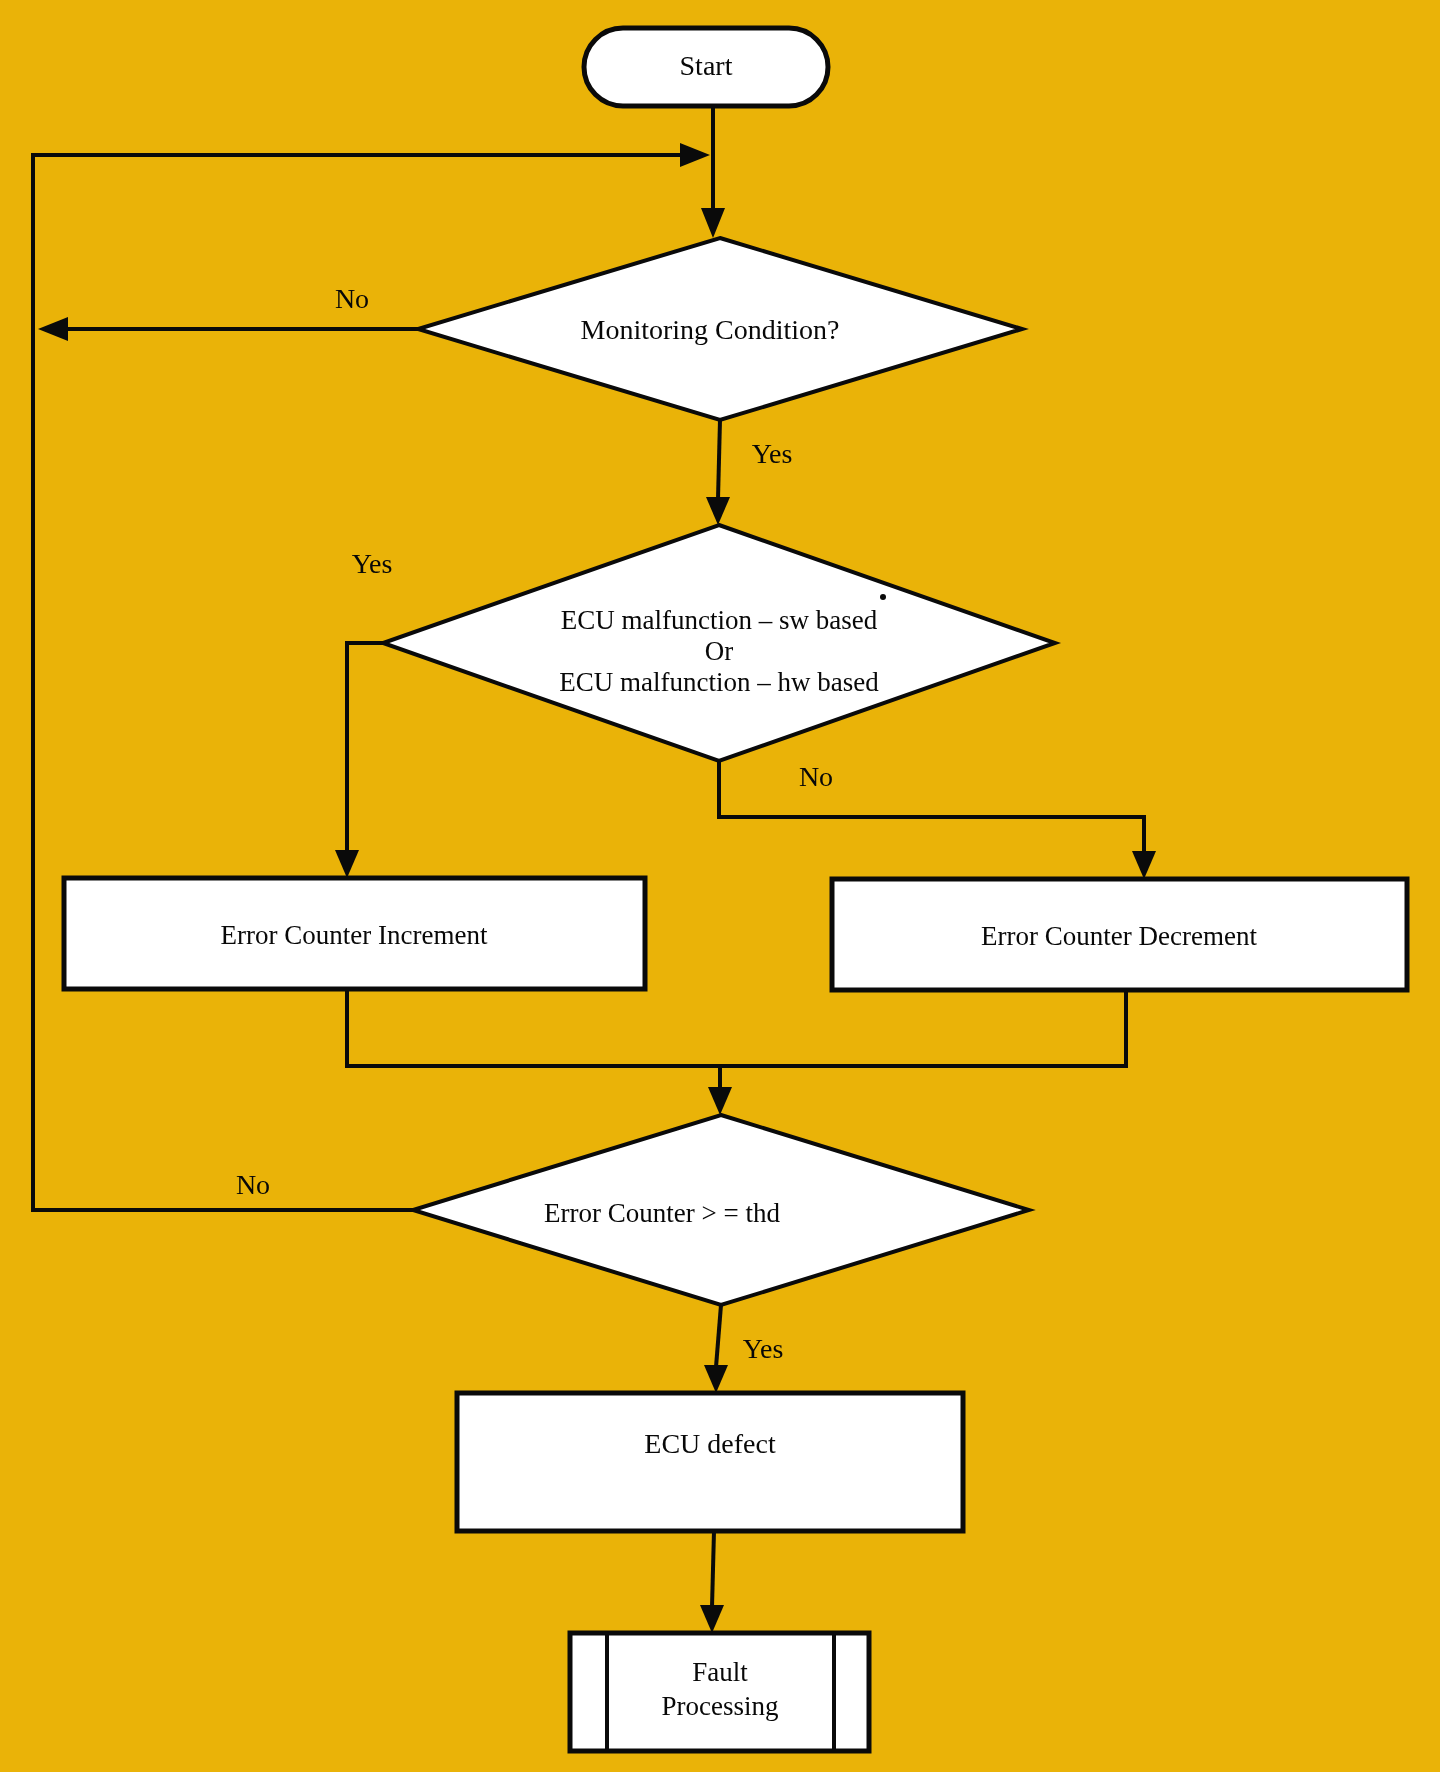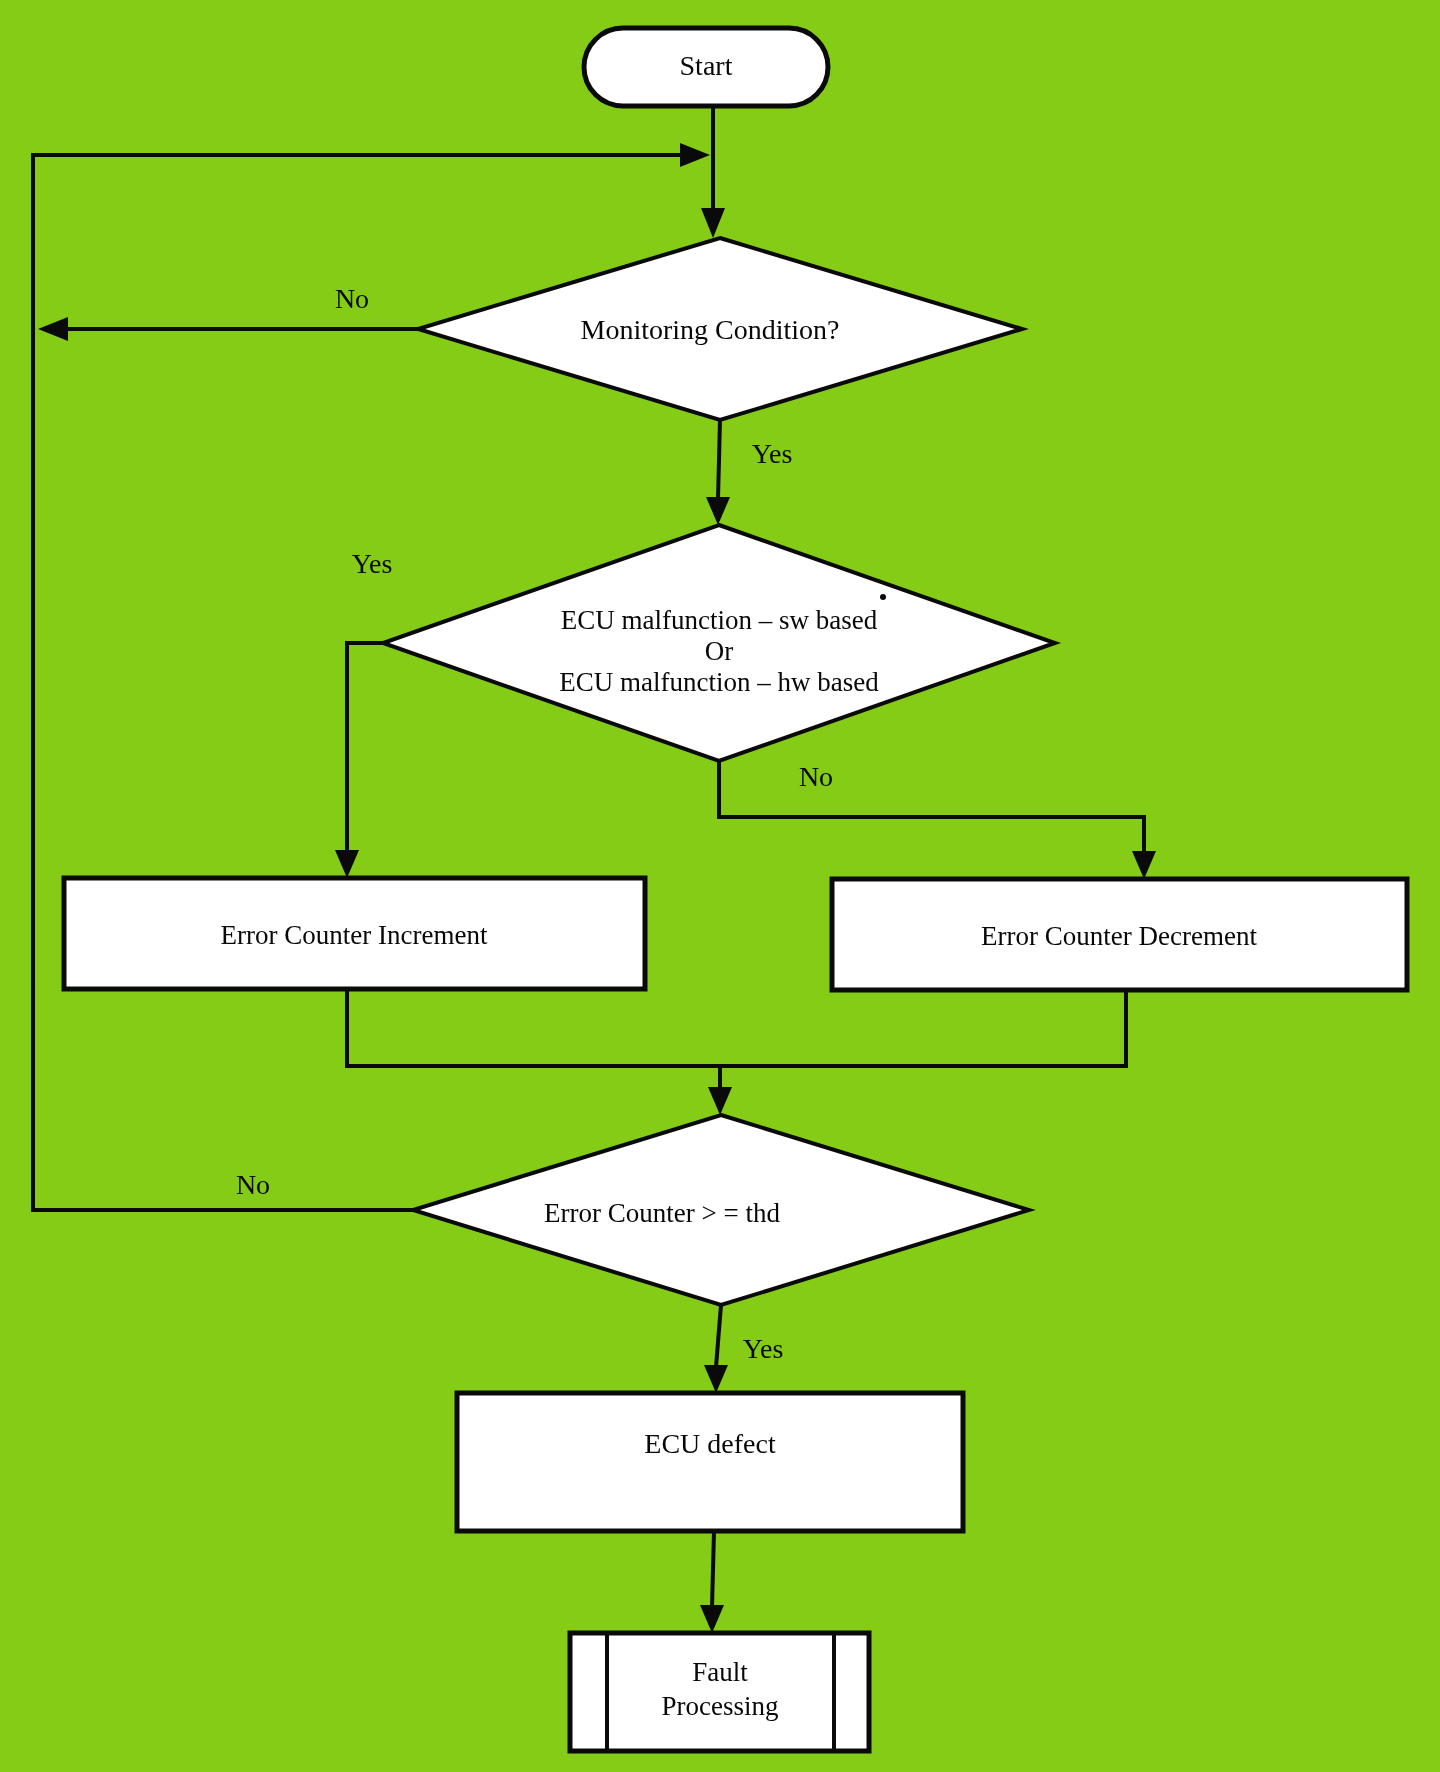--- a/index.html
+++ b/index.html
@@ -4,21 +4,21 @@
 <style>
   html, body {
     margin: 0;
     padding: 0;
     background: #ffffff;
   }
   .canvas {
     position: relative;
     width: 1440px;
     height: 1772px;
-    background: #84cc16;
+    background: #eab308;
     overflow: hidden;
   }
   svg.flow {
     position: absolute;
     left: 0;
     top: 0;
     width: 1440px;
     height: 1772px;
     display: block;
   }

